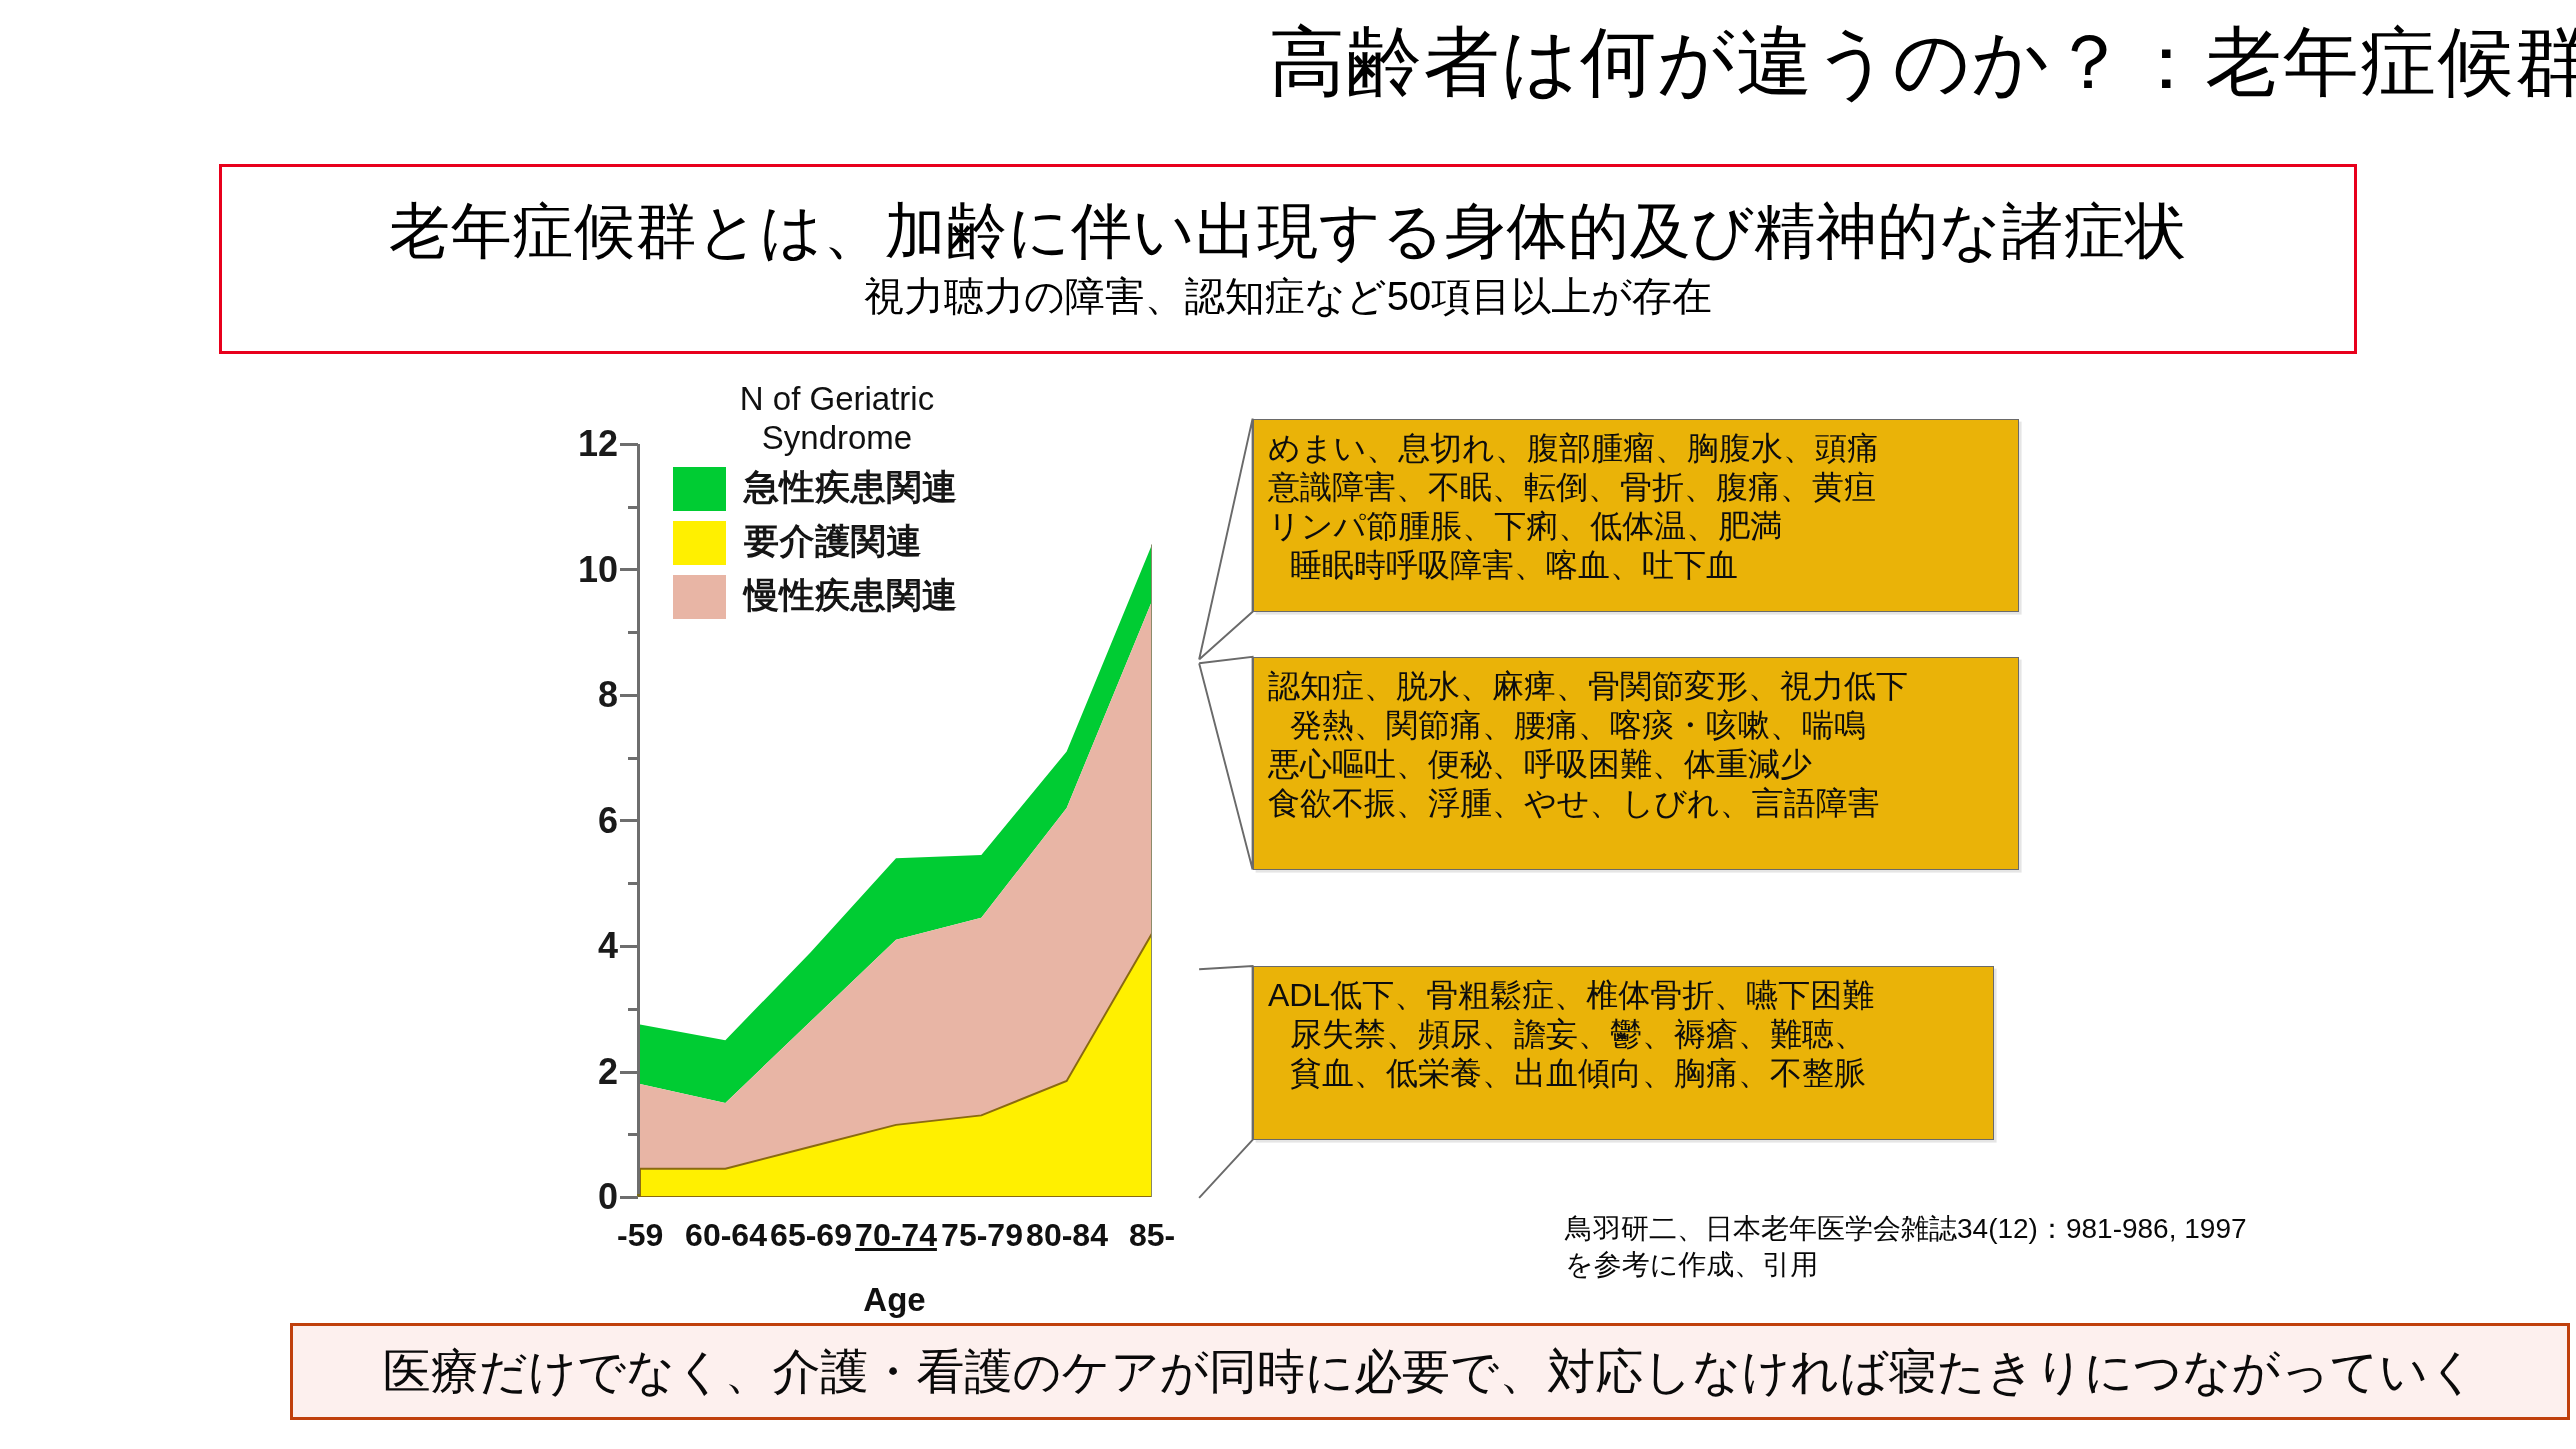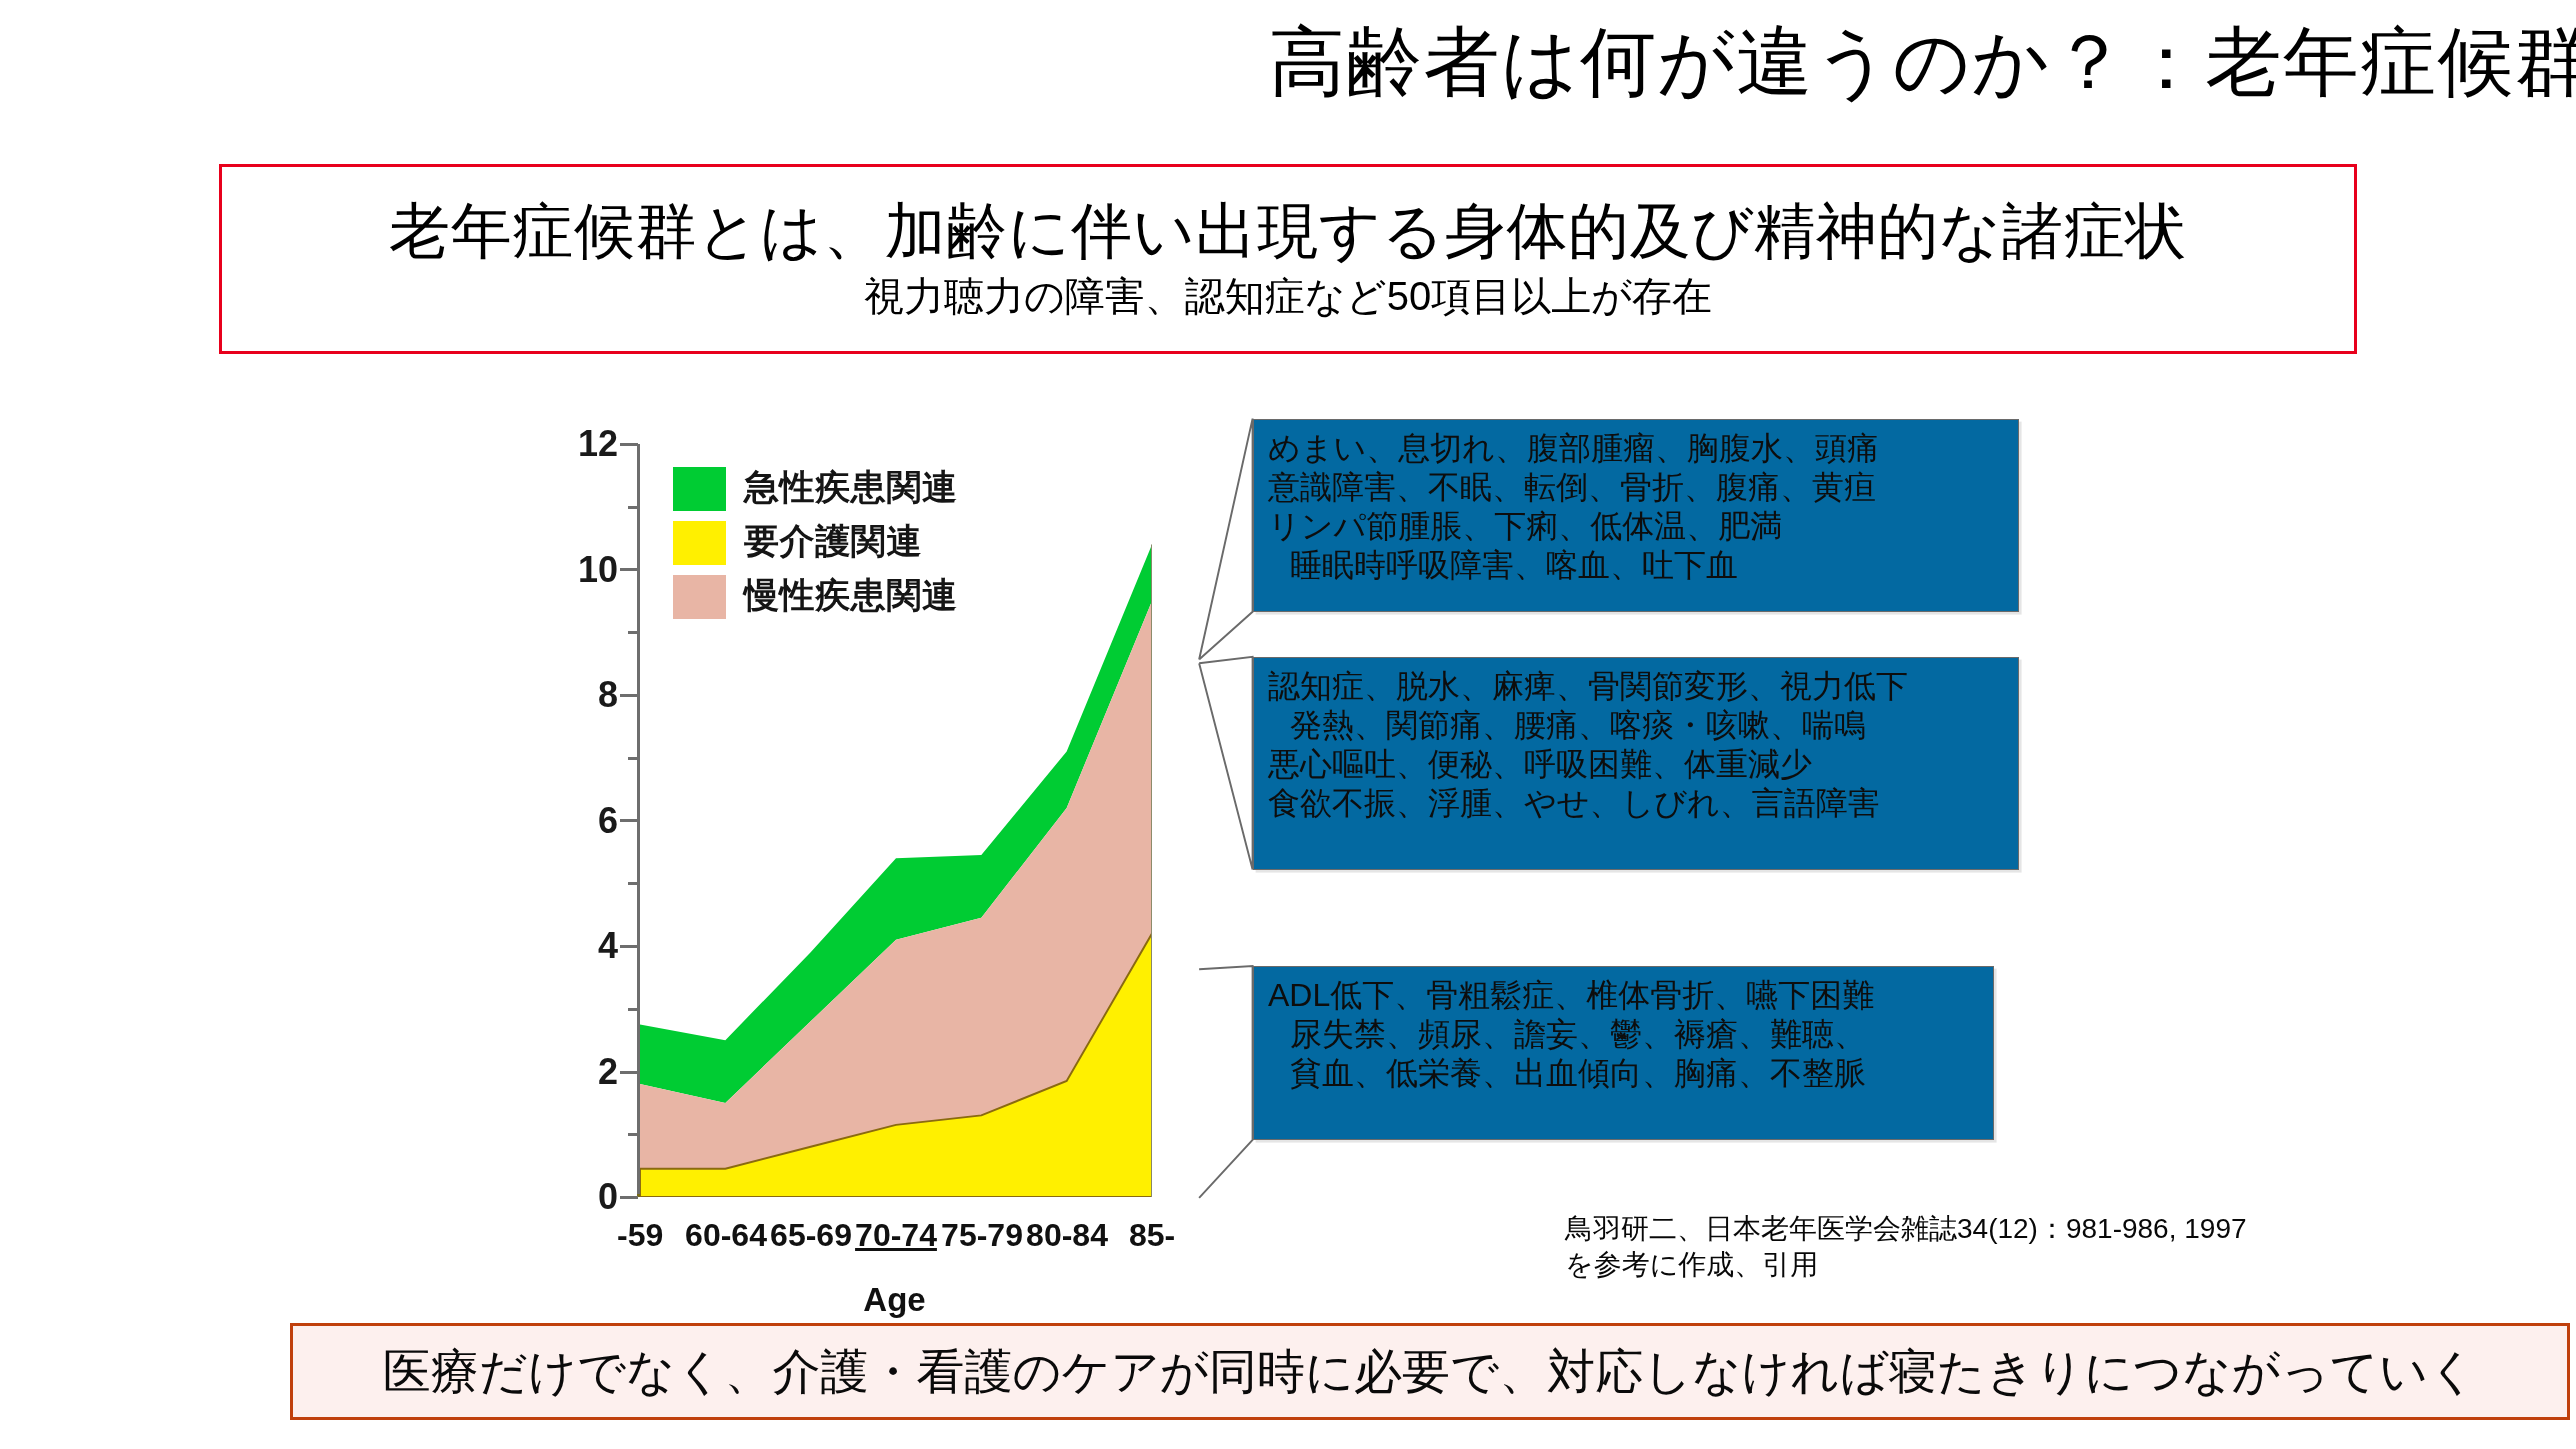--- a/index.html
+++ b/index.html
@@ -162,21 +162,21 @@
   #area-svg {
     position: absolute;
     left: 3.2px; top: 0;
     width: 512px; height: 753px;
     display: block;
   }
 
   
   .callout {
     position: absolute;
-    background: #0369a1;
+    background: #eab308;
     border: 1.9px solid #6a6a6a;
     box-sizing: border-box;
     padding: 9px 14px 6.4px 14px;
     box-shadow: 2.6px 2.6px 0 rgba(0,0,0,0.10);
   }
   .callout-line {
     font-size: 32px;
     line-height: 1.22;
     color: #0d0d0d;
     white-space: nowrap;
@@ -228,20 +228,21 @@
 
 <div id="slide-title">高齢者は何が違うのか？：老年症候群</div>
 
 <div id="definition-box">
   <div id="definition-main">老年症候群とは、加齢に伴い出現する身体的及び精神的な諸症状</div>
   <div id="definition-sub">視力聴力の障害、認知症など50項目以上が存在</div>
 </div>
 
 <div id="chart-block">
 
+  <div id="chart-header-label">N of Geriatric Syndrome</div>
 
   <div id="chart-legend">
     <div class="legend-row">
       <span class="legend-swatch" style="background:#00CC33;"></span>
       <span class="legend-label">急性疾患関連</span>
     </div>
     <div class="legend-row">
       <span class="legend-swatch" style="background:#FFF000;"></span>
       <span class="legend-label">要介護関連</span>
     </div>

